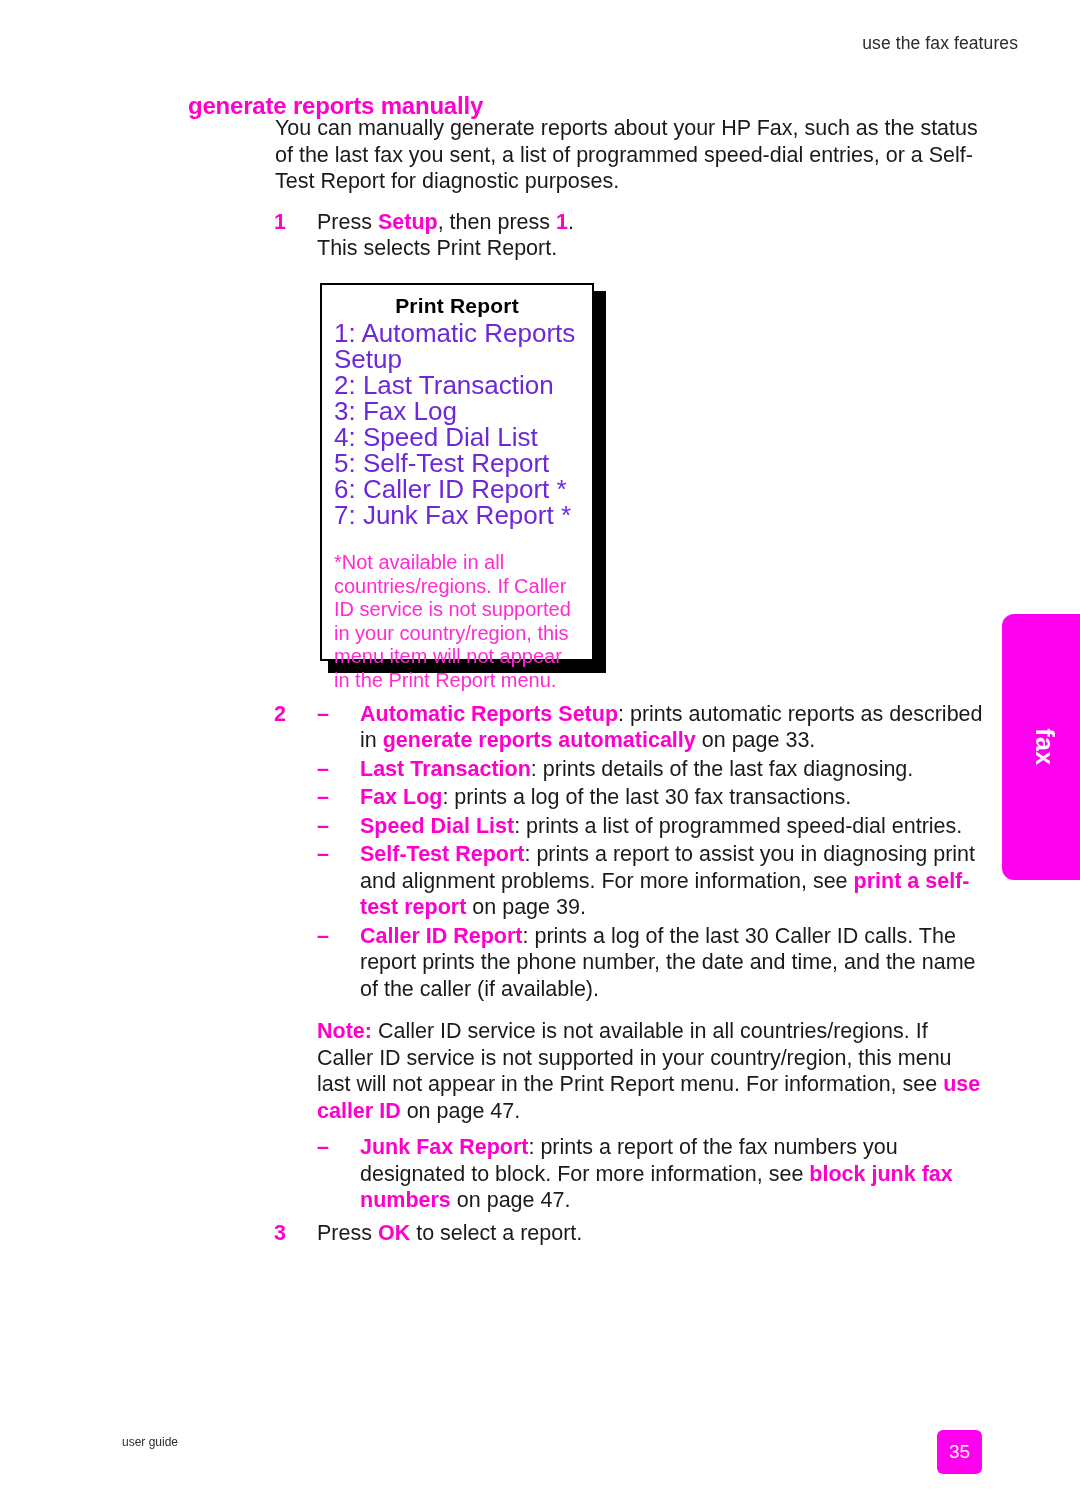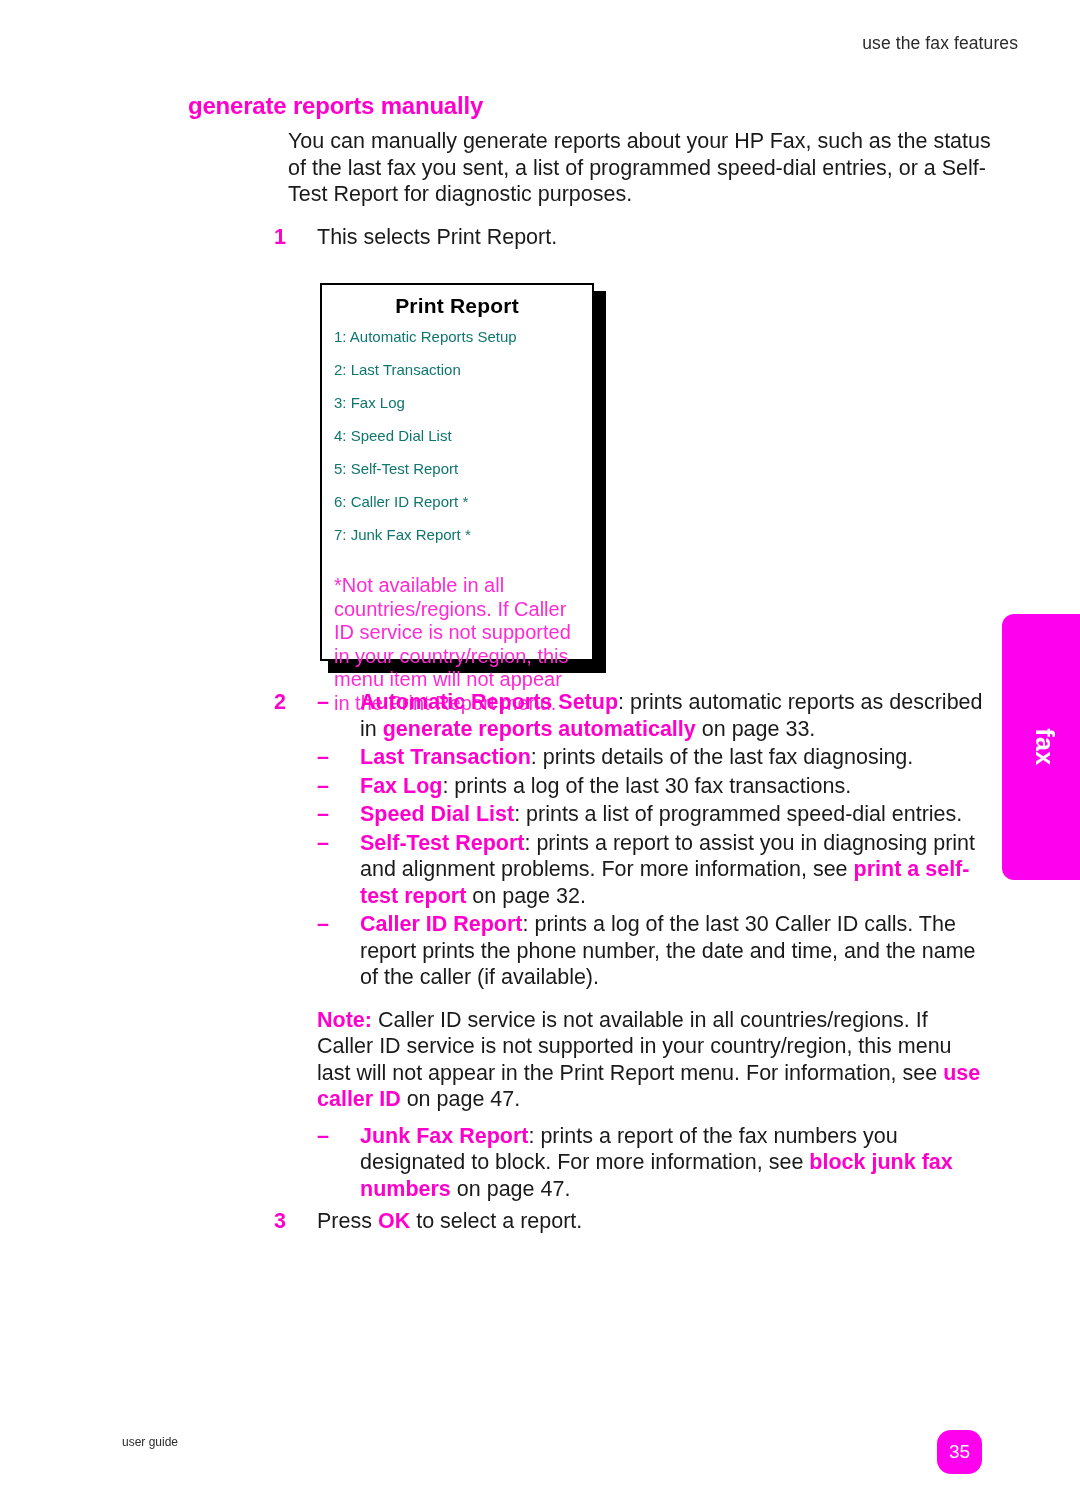--- a/index.html
+++ b/index.html
@@ -50,21 +50,21 @@
     position: absolute;
     top: 112px;
     left: 272px;
     width: 715px;
     font-size: 21.5px;
     line-height: 26.5px;
     color: #1a1a1a;
   }
 
   p.intro {
-    margin: 16px;
+    margin: 3px;
     width: 710px;
   }
   strong.mag { color: #ff00cc; font-weight: bold; }
 
   
   .step {
     position: relative;
     padding-left: 45px;
     margin-top: 14px;
   }
@@ -127,23 +127,23 @@
   }
   .figure-title {
     text-align: center;
     font-weight: bold;
     font-size: 21px;
     color: #000;
     letter-spacing: 0.2px;
     margin-bottom: 2px;
   }
   .figure-list {
-    font-size: 15px;
-    line-height: 33px;
-    color: #0f766e;
+    font-size: 26px;
+    line-height: 26px;
+    color: #6d28d9;
   }
   .figure-note {
     margin-top: 23px;
     font-size: 20px;
     line-height: 23.5px;
     color: #ff2ad4;
   }
 
   
   .thumb-tab {
@@ -180,21 +180,21 @@
     font-size: 12px;
     color: #2b2b2b;
   }
   .page-badge {
     position: absolute;
     left: 937px;
     top: 1430px;
     width: 45px;
     height: 44px;
     background: #ff00ee;
-    border-radius: 14px;
+    border-radius: 6px;
     color: #ffffff;
     font-size: 19px;
     display: flex;
     align-items: center;
     justify-content: center;
   }
 </style>
 </head>
 <body>
 
@@ -220,20 +220,21 @@
       <div class="figure-note">*Not available in all countries/regions. If Caller ID service is not supported in your country/region, this menu item will not appear in the Print Report menu.</div>
     </div>
   </div>
 
   <div class="body-col">
 
     <p class="intro">You can manually generate reports about your HP Fax, such as the status of the last fax you sent, a list of programmed speed-dial entries, or a Self-Test Report for diagnostic purposes.</p>
 
     <div class="step">
       <span class="num">1</span>
+      <span class="line"><span>Press </span><strong class="mag">Setup</strong><span>, then press </span><strong class="mag">1</strong><span>.</span></span>
       <span class="line">This selects Print Report.</span>
     </div>
 
     <div style="height:437px"></div>
 
     <div class="step" style="margin-top:0">
       <span class="num">2</span>
 
       <div class="dash-item">
         <span class="dash">–</span>
@@ -250,21 +251,21 @@
         <strong class="mag">Fax Log</strong><span>: prints a log of the last 30 fax transactions.</span>
       </div>
 
       <div class="dash-item">
         <span class="dash">–</span>
         <strong class="mag">Speed Dial List</strong><span>: prints a list of programmed speed-dial entries.</span>
       </div>
 
       <div class="dash-item">
         <span class="dash">–</span>
-        <strong class="mag">Self-Test Report</strong><span>: prints a report to assist you in diagnosing print and alignment problems. For more information, see </span><strong class="mag">print a self-test report</strong><span> on page 32.</span>
+        <strong class="mag">Self-Test Report</strong><span>: prints a report to assist you in diagnosing print and alignment problems. For more information, see </span><strong class="mag">print a self-test report</strong><span> on page 39.</span>
       </div>
 
       <div class="dash-item">
         <span class="dash">–</span>
         <strong class="mag">Caller ID Report</strong><span>: prints a log of the last 30 Caller ID calls. The report prints the phone number, the date and time, and the name of the caller (if available).</span>
       </div>
 
       <div class="note-block">
         <strong class="mag">Note:</strong><span> Caller ID service is not available in all countries/regions. If Caller ID service is not supported in your country/region, this menu last will not appear in the Print Report menu. For information, see </span><strong class="mag">use caller ID</strong><span> on page 47.</span>
       </div>

